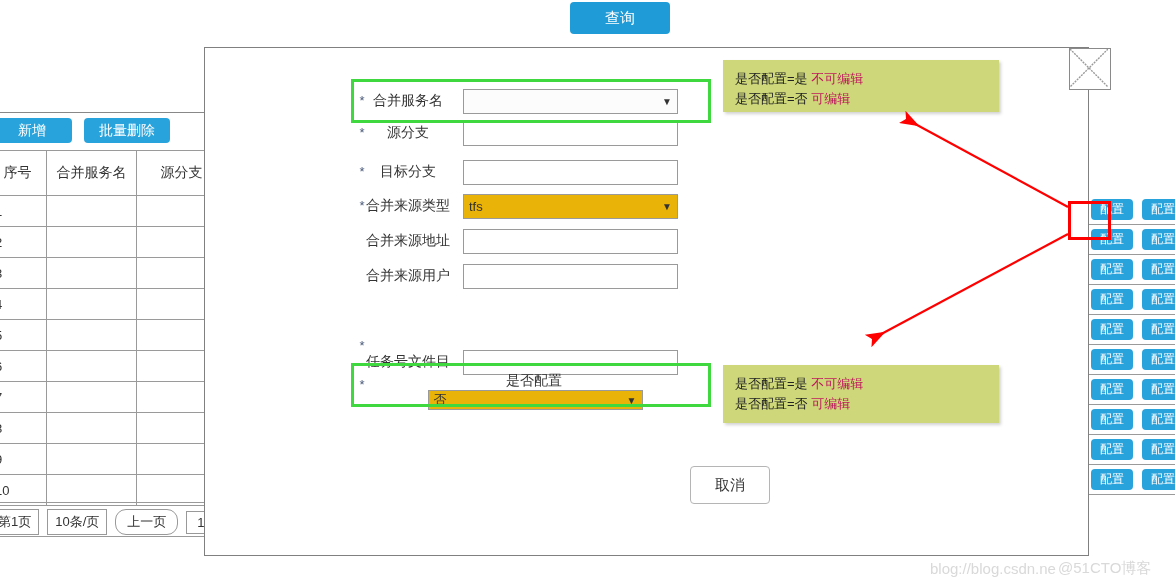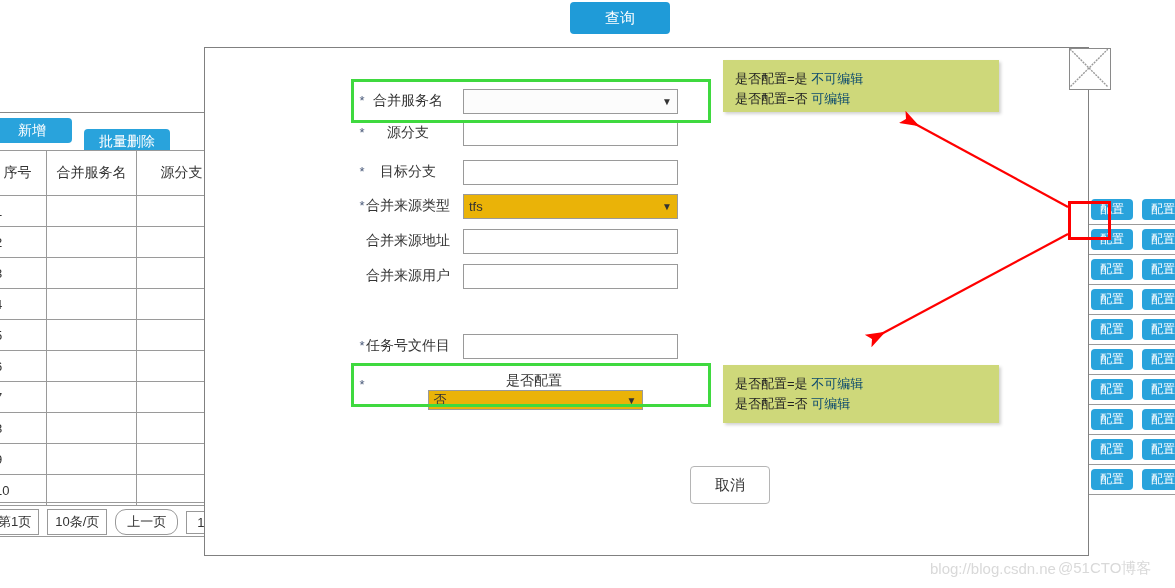--- a/index.html
+++ b/index.html
@@ -46,21 +46,21 @@
     height: 25px;
     background: #29a3dc;
     color: #fff;
     border: none;
     border-radius: 4px;
     font-size: 14px;
     display: flex; align-items: center; justify-content: center;
     cursor: pointer;
   }
   .tb-btn.add { left: 0px; width: 80px; }
-  .tb-btn.del { left: 92px; width: 86px; margin-top: 11px; }
+  .tb-btn.del { left: 92px; width: 86px; }
 
   .table-top-line {
     position: absolute;
     left: 0; top: 112px; width: 210px; height: 0;
     border-top: 1px solid #888;
   }
 
   
   .grid {
     position: absolute;
@@ -274,21 +274,21 @@
     position: absolute;
     background: #ced87a;
     color: #222;
     font-size: 13px;
     line-height: 20px;
     padding: 9px 12px;
     box-sizing: border-box;
     z-index: 40;
     box-shadow: 2px 2px 3px rgba(0,0,0,0.18);
   }
-  .note .dim { color: #0c4a6e; }
+  .note .dim { color: #be185d; }
   #note-top { left: 723px; top: 60px; width: 276px; height: 52px; }
   #note-bottom { left: 723px; top: 365px; width: 276px; height: 58px; }
 
   
   #red-rect {
     position: absolute;
     left: 1068px; top: 201px;
     width: 43px; height: 39px;
     border: 3px solid #ff0000;
     box-sizing: border-box;
@@ -507,21 +507,21 @@
       </div>
       <div class="frow" style="top: 180px;">
         <div class="flabel">合并来源地址</div>
         <input class="finput" type="text" style="">
       </div>
       <div class="frow" style="top: 215px;">
         <div class="flabel">合并来源用户</div>
         <input class="finput" type="text" style="">
       </div>
       <div class="req" style="top: 290px;">*</div>
-      <div class="frow" style="top: 285px;">
+      <div class="frow" style="top: 301px;">
         <div class="flabel">任务号文件目</div>
         <input class="finput" type="text" style="">
       </div>
       <div class="req" style="top: 329px;">*</div>
       <div class="frow" style="top: 324px; flex-direction: column;">
         <div class="flabel">是否配置</div>
         <div class="fselect">
           <span>否</span>
           <span class="caret">▼</span>
         </div>

